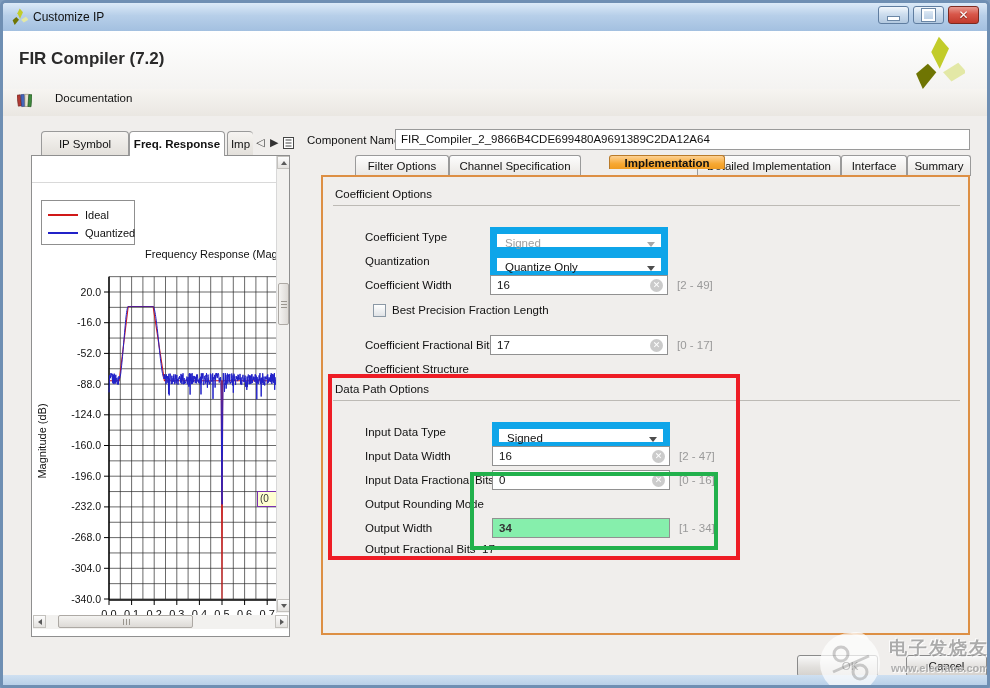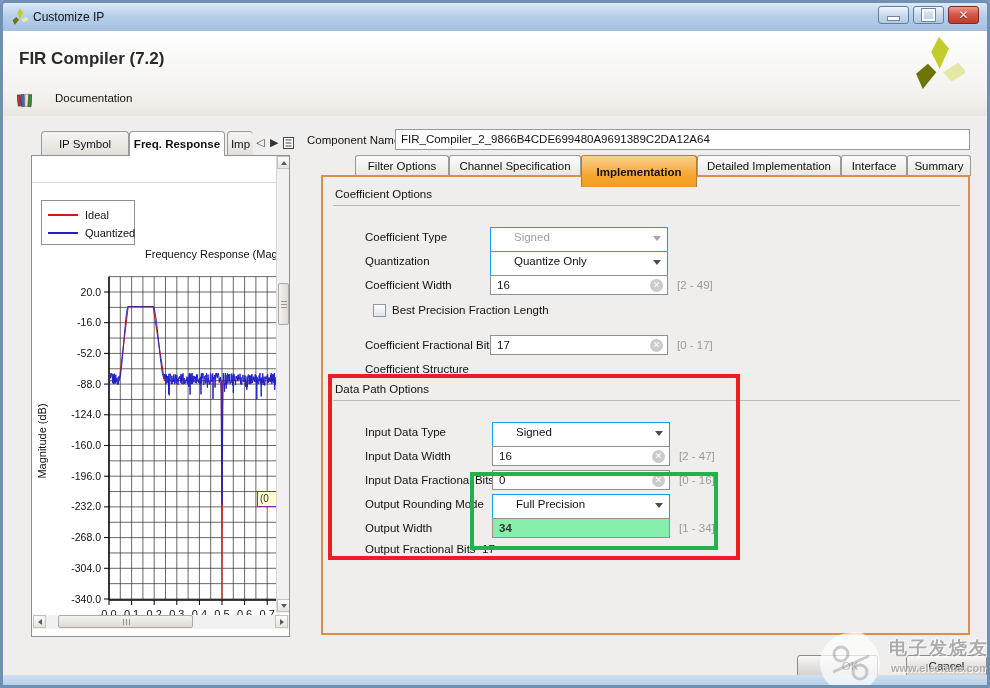--- a/index.html
+++ b/index.html
@@ -62,28 +62,28 @@
   .hthumb{position:absolute;left:25px;top:0;width:135px;height:13px;background:linear-gradient(#f4f3f1,#dddad6);
      border:1px solid #ada9a4;border-radius:2px;box-sizing:border-box;}
   .grip-v{position:absolute;top:3px;width:1px;height:6px;background:#9a968f;}
   
   .cn-label{position:absolute;left:304px;top:18px;font-size:11.5px;color:#111;}
   .cn-input{position:absolute;left:392px;top:13px;width:575px;height:21px;background:#fff;border:1px solid #9a9a9a;
      box-sizing:border-box;font-size:11.5px;color:#111;line-height:19px;padding-left:5px;white-space:nowrap;overflow:hidden;}
   .rtab{position:absolute;top:39px;height:21px;box-sizing:border-box;border:1px solid #9a9a9a;border-bottom:none;
      border-radius:3px 3px 0 0;background:linear-gradient(#fdfdfd,#e9e6e2);font-size:11.5px;color:#111;
      display:flex;align-items:center;justify-content:center;z-index:1;}
-  .rtab.active{background:linear-gradient(#fdd193,#f7a832 60%,#f09c22);border-color:#b97b2a;font-weight:bold;z-index:3;height:32px;}
+  .rtab.active{background:linear-gradient(#fdd193,#f7a832 60%,#f09c22);border-color:#b97b2a;font-weight:bold;z-index:3;height:14px;margin-left:28px;}
   .orange-panel{position:absolute;left:318px;top:59px;width:649px;height:460px;border:2px solid #dd8f44;box-sizing:border-box;background:#f0eeec;z-index:2;}
   .grp-title{position:absolute;font-size:11.5px;color:#111;}
   .grp-line{position:absolute;height:1px;background:#bdbab5;}
   .flabel{position:absolute;font-size:11.5px;color:#111;white-space:nowrap;}
   .frange{position:absolute;font-size:11.5px;color:#9a9a9a;white-space:nowrap;}
-  .fselect{position:absolute;width:178px;height:27px;background:#fff;border:1px solid #0ea5e9;box-sizing:border-box;
-     font-size:11.5px;color:#111;line-height:18px;padding-left:23px;}
+  .fselect{position:absolute;width:178px;height:27px;background:#fff;border:7px solid #0ea5e9;box-sizing:border-box;
+     font-size:11.5px;color:#111;line-height:18px;padding-left:8px;}
   .fselect .dd{position:absolute;right:6px;top:8px;width:0;height:0;border-left:4px solid transparent;border-right:4px solid transparent;border-top:5px solid #4d4d4d;}
   .fselect.disabled{color:#9e9e9e;}
   .fselect.disabled .dd{border-top-color:#a8a8a8;}
   .finput{position:absolute;width:178px;height:20px;background:#fff;border:1px solid #919191;box-sizing:border-box;
      font-size:11.5px;color:#111;line-height:18px;padding-left:6px;}
   .finput .clr{position:absolute;right:4px;top:3px;width:13px;height:13px;border-radius:50%;background:#cbcbcb;
      color:#fff;font-size:9px;line-height:13px;text-align:center;font-weight:bold;}
   .finput.disabled{background:#86efac;color:#333;font-weight:bold;}
   .fstatic{position:absolute;font-size:11.5px;color:#111;}
   .chk{position:absolute;width:13px;height:13px;border:1px solid #8b98a5;background:linear-gradient(#fefefe,#e0e3e6);box-sizing:border-box;}
@@ -364,23 +364,20 @@
         </div>
         <div class="frange" style="left:356px;top:273px;">[2 - 47]</div>
 
         <div class="flabel" style="left:42px;top:297px;">Input Data Fractional Bits</div>
         <div class="finput" style="left:169px;top:293px;">
           <span>0</span><span class="clr">✕</span>
         </div>
         <div class="frange" style="left:356px;top:297px;">[0 - 16]</div>
 
         <div class="flabel" style="left:42px;top:321px;">Output Rounding Mode</div>
-        <div class="fselect" style="left:169px;top:317px;">
-          <span>Full Precision</span><span class="dd"></span>
-        </div>
 
         <div class="flabel" style="left:42px;top:345px;">Output Width</div>
         <div class="finput disabled" style="left:169px;top:341px;">
           <span>34</span>
         </div>
         <div class="frange" style="left:356px;top:345px;">[1 - 34]</div>
 
         <div class="flabel" style="left:42px;top:366px;">Output Fractional Bits</div>
         <div class="fstatic" style="left:159px;top:366px;">17</div>
       </div>

